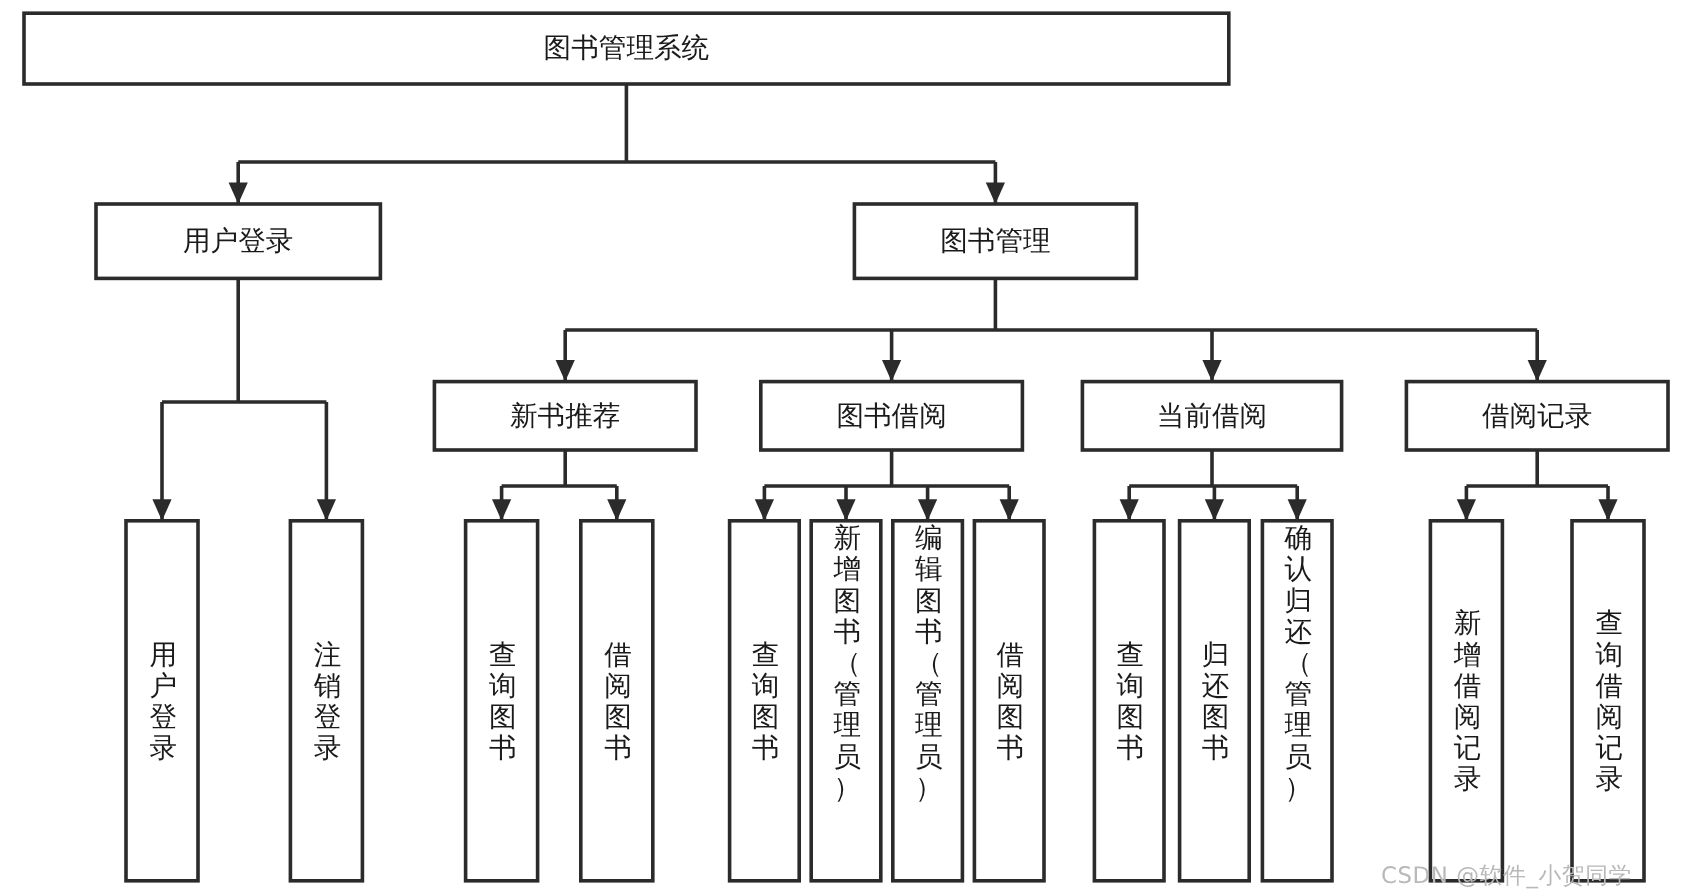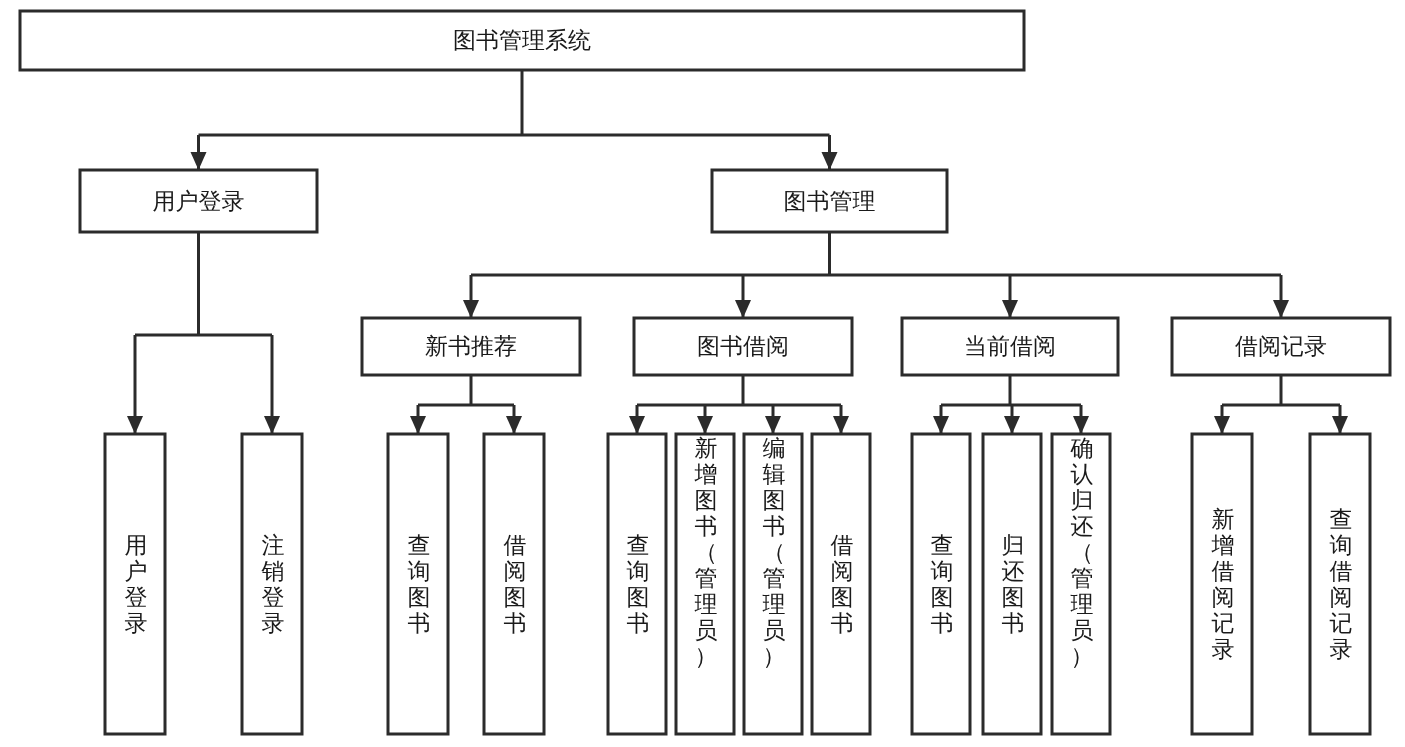--- a/index.html
+++ b/index.html
@@ -164,13 +164,14 @@
         <g>
           <rect x="1192" y="434" width="60" height="300" class="node-rect"></rect>
           <text x="1223" y="0" class="node-label-v"><tspan x="1223" y="527">新</tspan><tspan x="1223" y="553">增</tspan><tspan x="1223" y="579">借</tspan><tspan x="1223" y="605">阅</tspan><tspan x="1223" y="631">记</tspan><tspan x="1223" y="657">录</tspan></text>
         </g>
         <g>
           <rect x="1310" y="434" width="60" height="300" class="node-rect"></rect>
           <text x="1341" y="0" class="node-label-v"><tspan x="1341" y="527">查</tspan><tspan x="1341" y="553">询</tspan><tspan x="1341" y="579">借</tspan><tspan x="1341" y="605">阅</tspan><tspan x="1341" y="631">记</tspan><tspan x="1341" y="657">录</tspan></text>
         </g>
       </g>
   </svg>
+  <div class="watermark">CSDN @软件_小贺同学</div>
 </div>
 
 </body></html>

